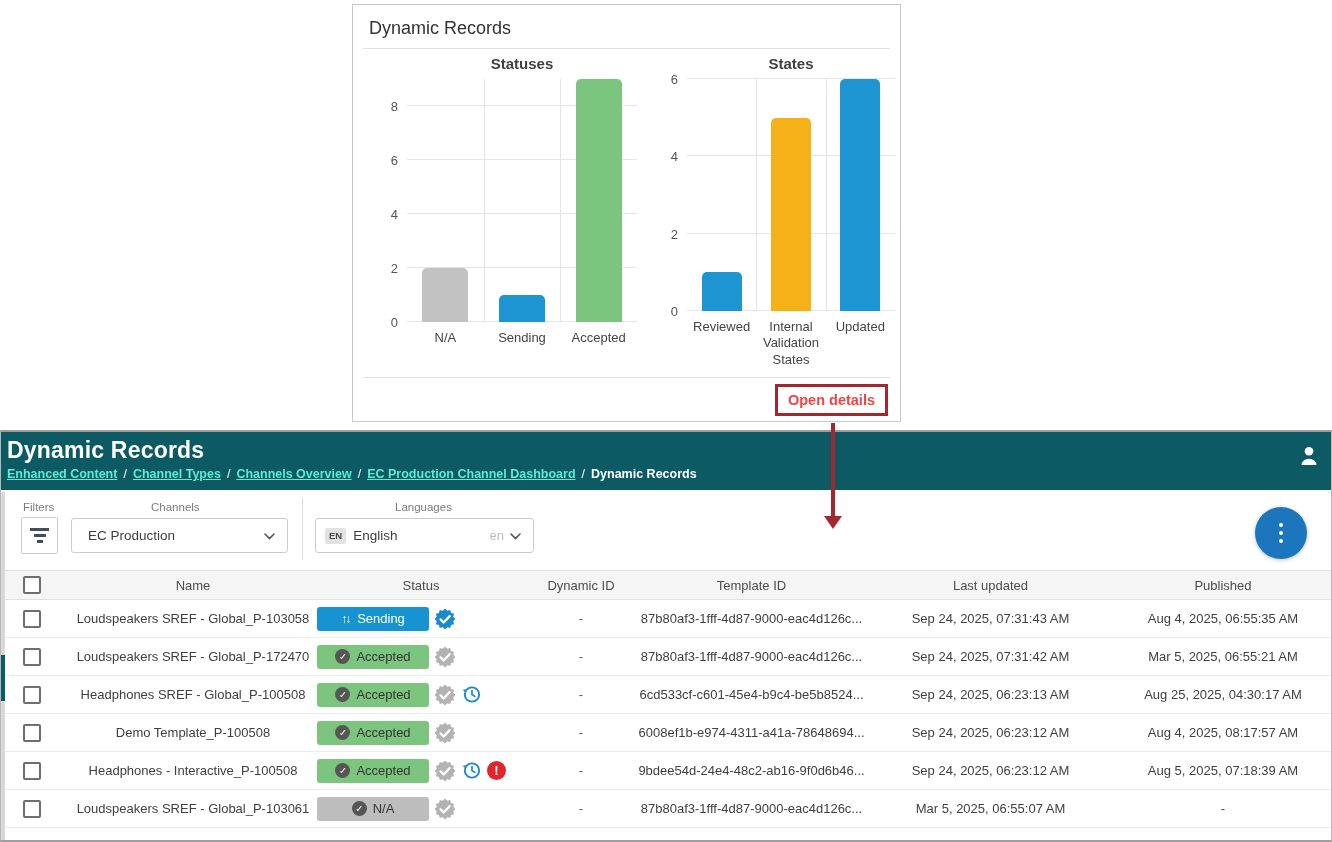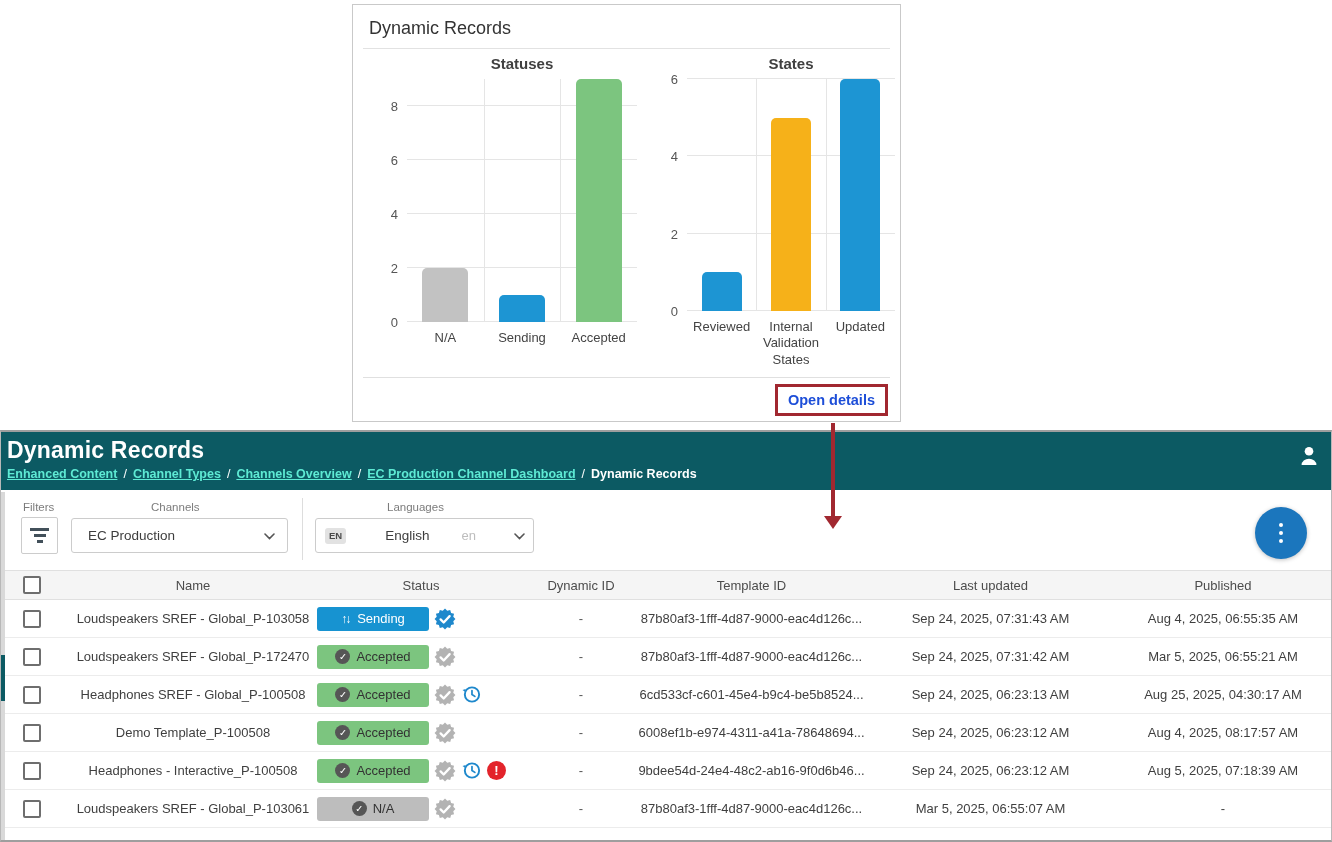--- a/index.html
+++ b/index.html
@@ -21,21 +21,21 @@
   .c-grid { position:absolute; left:0; right:0; height:1px; background:#e5e5e5; z-index:0; }
   .c-vgrid { position:absolute; top:0; bottom:0; width:1px; background:#e5e5e5; z-index:0; }
   .c-bars { position:absolute; inset:0; display:flex; align-items:flex-end; z-index:1; }
   .c-slot { flex:1; display:flex; justify-content:center; align-items:flex-end; height:100%; }
   .c-bar { border-radius:5px 5px 0 0; }
   .c-xlabels { display:flex; margin-left:38px; margin-top:8px; }
   .c-xlab { flex:1; text-align:center; font-size:13px; color:#444; line-height:1.25; }
 
   .card-footer { position:absolute; left:10px; right:10px; bottom:0; height:44px; border-top:1px solid #e0e0e0; display:flex; justify-content:flex-end; align-items:center; }
   .open-details-box { border:3px solid #a12830; padding:4px 10px; margin-right:2px; }
-  .open-details-link { color:#1d4ed8; font-size:14.5px; font-weight:700; text-decoration:none; cursor:pointer; }
+  .open-details-link { color:#ef4444; font-size:14.5px; font-weight:700; text-decoration:none; cursor:pointer; }
 
   
   .arrow-line { position:absolute; left:831px; top:423px; width:4px; height:94px; background:#a12830; z-index:50; }
   .arrow-head { position:absolute; left:824px; top:516px; width:0; height:0; border-left:9px solid transparent; border-right:9px solid transparent; border-top:13px solid #a12830; z-index:50; }
 
   
   .app { position:absolute; left:0; top:430px; width:1332px; height:412px; background:#fff; border-top:2px solid #9e9e9e; border-left:1px solid #b8b8b8; border-right:1px solid #b8b8b8; border-bottom:2px solid #9e9e9e; }
 
   .app-header { position:relative; height:58px; background:#0c5a63; color:#fff; padding:5px 12px 0 6px; }
   .app-title { font-size:23px; font-weight:700; letter-spacing:0.2px; }
@@ -44,21 +44,21 @@
   .crumb-current { color:#fff; text-decoration:none; }
   .crumb-sep { margin:0 6px; font-weight:400; }
   .user-icon { position:absolute; right:10px; top:12px; }
 
   .filters-bar { position:relative; height:80px; background:#fff; }
   .f-label { position:absolute; top:11px; font-size:11.5px; color:#7c7c7c; }
   .filter-btn { position:absolute; left:20px; top:27px; width:37px; height:37px; background:#fff; border:1px solid #ccc; border-radius:2px; display:flex; flex-direction:column; align-items:center; justify-content:center; gap:3px; cursor:pointer; }
   .fb1 { width:19px; height:3px; background:#42505a; }
   .fb2 { width:12px; height:3px; background:#42505a; }
   .fb3 { width:6px;  height:3px; background:#42505a; }
-  .select-box { position:absolute; top:28px; height:35px; background:#fff; border:1px solid #ccc; border-radius:3px; display:flex; align-items:center; font-size:13.5px; color:#3d3d3d; cursor:pointer;gap:32px; }
+  .select-box { position:absolute; top:28px; height:35px; background:#fff; border:1px solid #ccc; border-radius:3px; display:flex; align-items:center; font-size:13.5px; color:#3d3d3d; cursor:pointer; }
   .chev { margin-left:auto; margin-right:12px; }
   .vdiv { position:absolute; left:301px; top:8px; bottom:10px; width:1px; background:#ddd; }
   .lang-chip { background:#e2e2e2; border-radius:3px; font-size:9.5px; font-weight:700; color:#4a4a4a; padding:2.5px 4px; margin:0 7px 0 9px; }
   .lang-code { margin-left:auto; color:#bdbdbd; font-size:13px; }
   .lang-chev { margin:0 12px 0 6px; }
   .fab { position:absolute; right:24px; top:17px; width:52px; height:52px; border-radius:50%; background:#1b76bd; display:flex; flex-direction:column; align-items:center; justify-content:center; gap:3.5px; cursor:pointer; box-shadow:0 1px 4px rgba(0,0,0,.25); }
   .fab i { width:4.5px; height:4.5px; border-radius:50%; background:#fff; }
 
   .tbl { width:100%;text-align:center; }
   .trow { display:grid; grid-template-columns:68px 248px 208px 112px 229px 249px 1fr; align-items:center; }
@@ -200,21 +200,21 @@
     <span class="f-label" style="left:150px;">Channels</span>
     <div class="select-box" style="left:70px; width:217px; padding-left:16px;">
       <span>EC Production</span>
       <span class="chev"><svg width="11" height="7" viewBox="0 0 11 7" fill="none">
             <path d="M1 1 L5.5 5.5 L10 1" stroke="#555" stroke-width="1.6" stroke-linecap="round"></path>
           </svg></span>
     </div>
 
     <div class="vdiv"></div>
 
-    <span class="f-label" style="left:386px;">Languages</span>
+    <span class="f-label" style="left:394px;">Languages</span>
     <div class="select-box" style="left:314px; width:219px;">
       <span class="lang-chip">EN</span>
       <span>English</span>
       <span class="lang-code">en</span>
       <span class="lang-chev"><svg width="11" height="7" viewBox="0 0 11 7" fill="none">
             <path d="M1 1 L5.5 5.5 L10 1" stroke="#555" stroke-width="1.6" stroke-linecap="round"></path>
           </svg></span>
     </div>
 
     <div class="fab">

